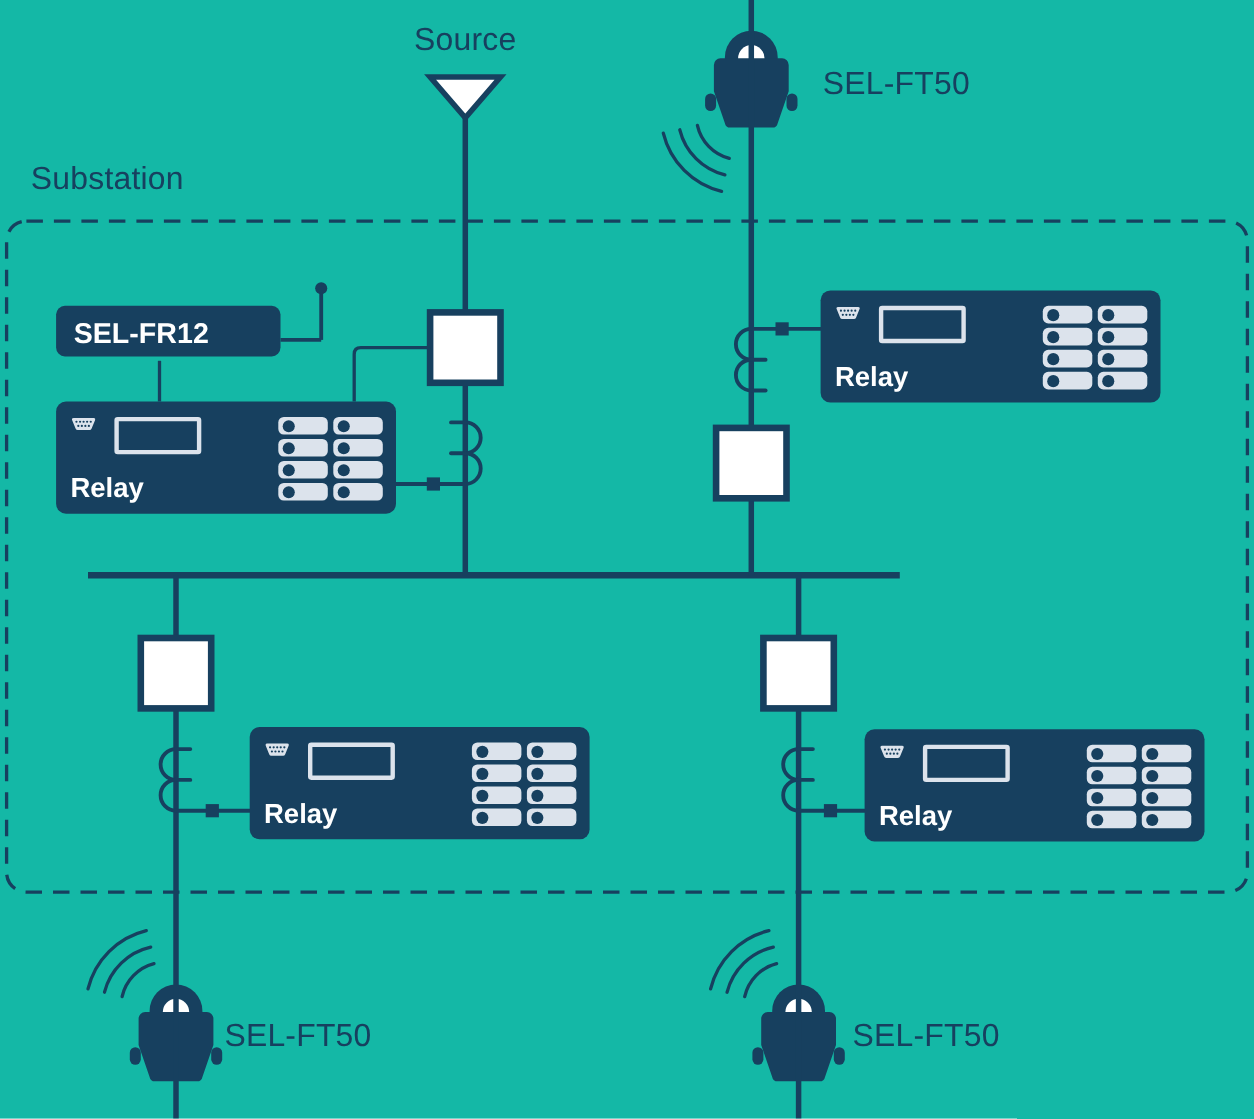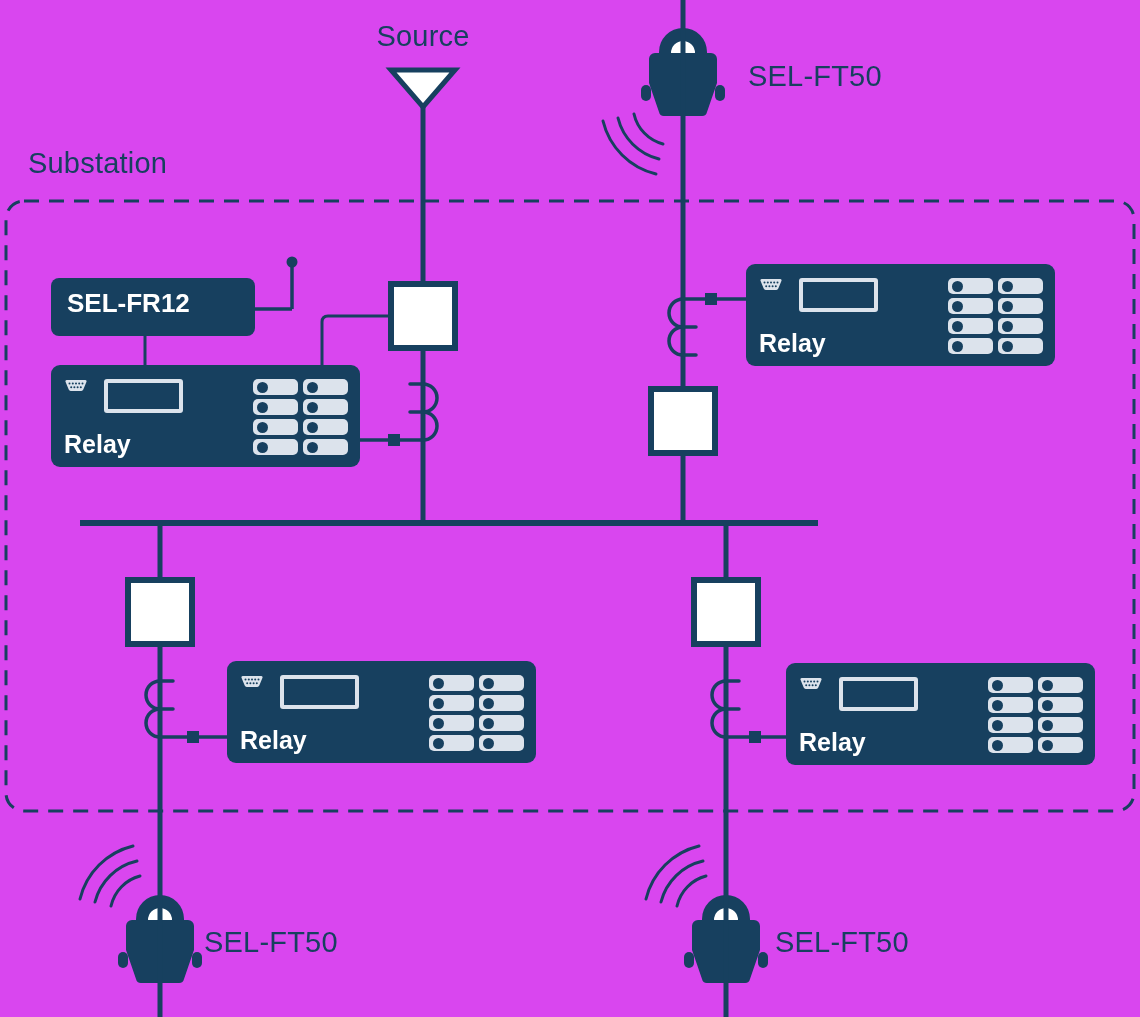--- a/index.html
+++ b/index.html
@@ -1,29 +1,29 @@
 <!DOCTYPE html>
 <html><head>
 <meta charset="utf-8">
 <style>
   html,body{margin:0;padding:0;background:#ffffff;}
   .canvas{
-    position:relative;width:1140px;height:1017px;background:#d946ef;
+    position:relative;width:1140px;height:1017px;background:#14b8a6;
     font-family:"Liberation Sans", sans-serif;overflow:hidden;
   }
   .canvas svg.wires{position:absolute;left:0;top:0;}
   
   .lbl{
     position:absolute;color:#17405f;font-size:29px;line-height:32px;
     white-space:nowrap;letter-spacing:.2px;
   }
   .lbl.centered{transform:translateX(-50%);}
   
   .fr12{
-    position:absolute;left:51px;top:278px;width:204px;height:58px;
+    position:absolute;left:51px;top:278px;width:204px;height:46px;
     background:#17405f;border-radius:8px;color:#ffffff;
     font-size:26px;font-weight:bold;line-height:50px;padding-left:16px;
     box-sizing:border-box;
   }
   
   .relay{
     position:absolute;width:309px;height:102px;background:#17405f;
     border-radius:9px;
     text-align:center;
   }

